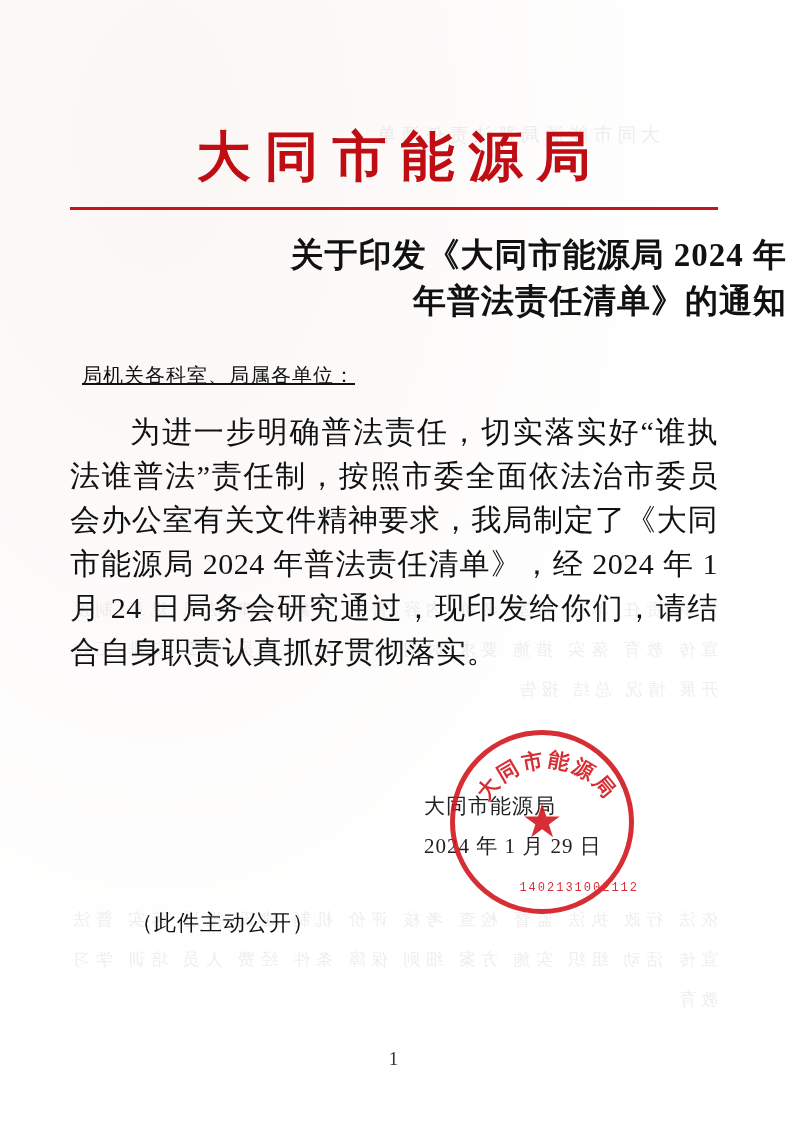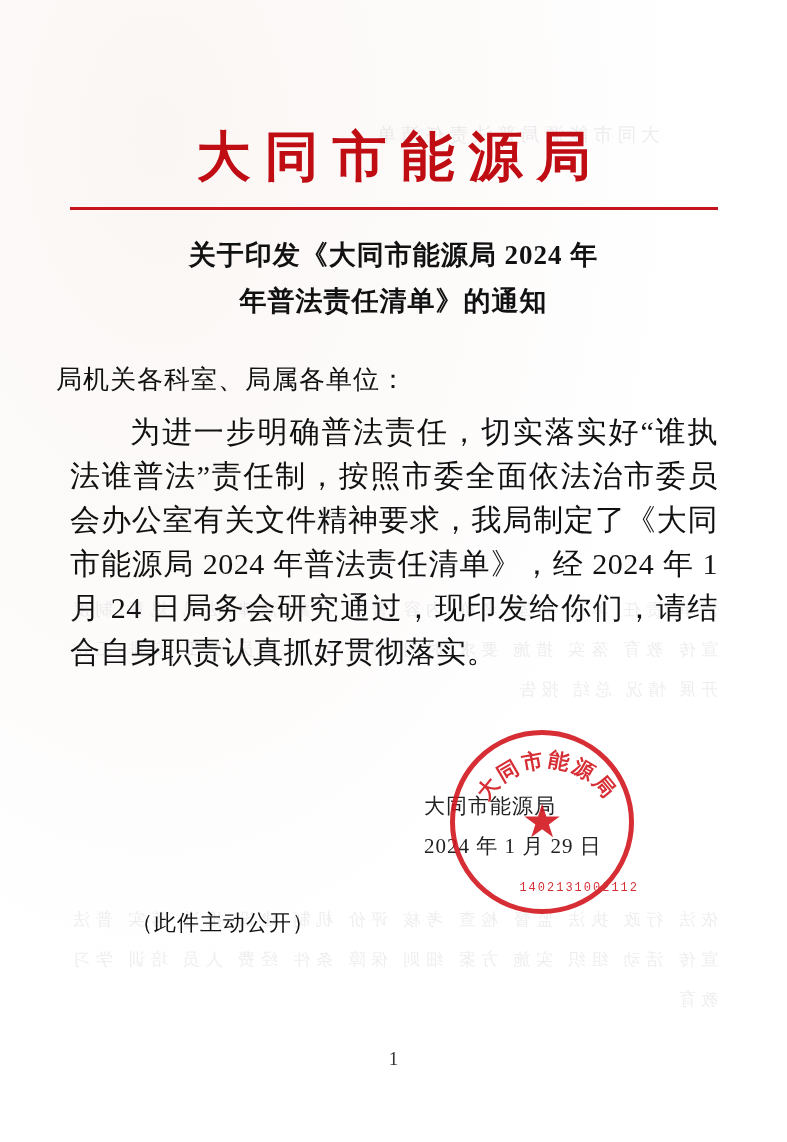--- a/index.html
+++ b/index.html
@@ -78,34 +78,35 @@
     width: 648px;
     height: 3px;
     background: #c5141b;
   }
 
   .doc-title {
     position: absolute;
     top: 232px;
     left: 0;
     width: 100%;
-    text-align: center;
+    text-align: right;
     font-weight: bold;
-    font-size: 27px;
+    font-size: 33px;
     line-height: 46px;
     letter-spacing: 1px;
     color: #111;
   }
 
   .recipient {
     position: absolute;
     top: 362px;
-    left: 56px;
-    font-size: 26px;
-    letter-spacing: 1px;
+    left: 82px;
+    font-size: 20px;
+    letter-spacing: 1px;
+    text-decoration: underline;
   }
 
   .body-text {
     position: absolute;
     top: 410px;
     left: 70px;
     width: 648px;
     font-size: 30px;
     line-height: 44px;
     text-align: justify;

